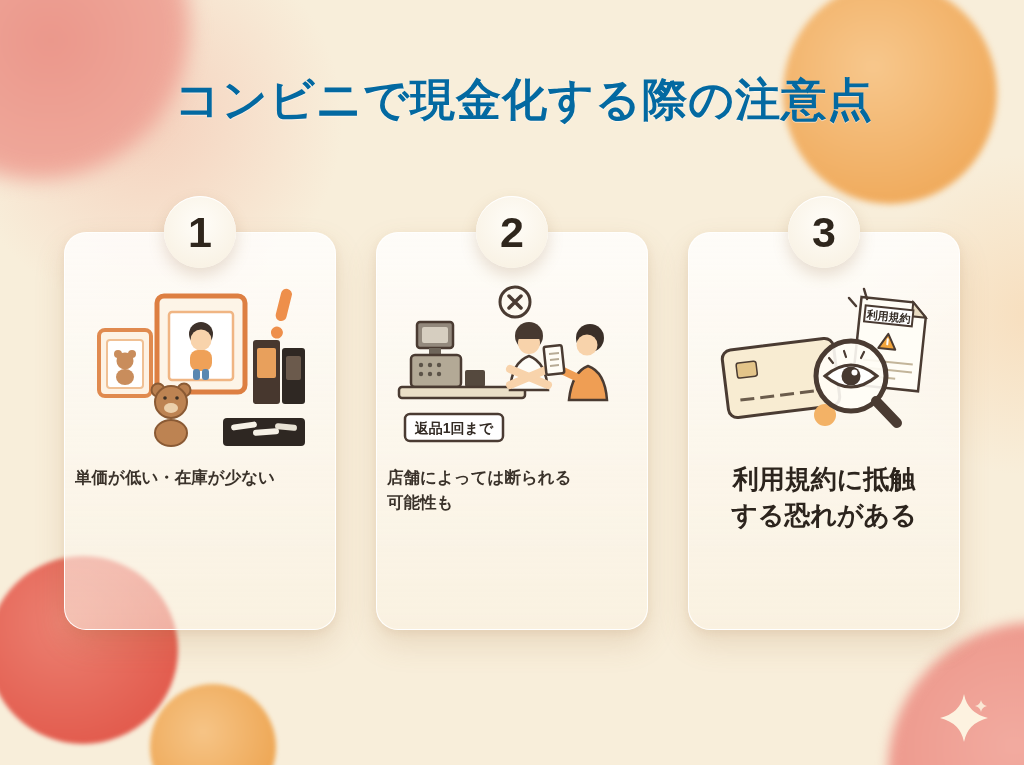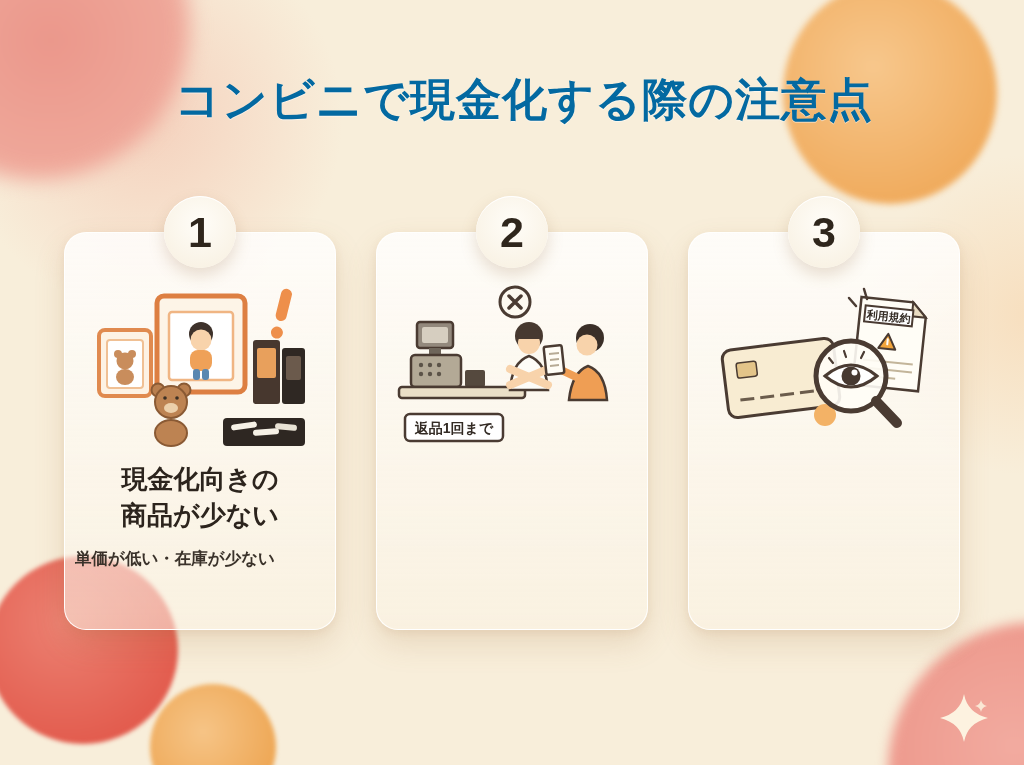--- a/index.html
+++ b/index.html
@@ -137,22 +137,20 @@
         <rect x="172" y="66" width="19" height="30" rx="2" fill="#e8a05c"></rect>
         <rect x="197" y="66" width="23" height="56" rx="3" fill="#2f2823"></rect>
         <rect x="201" y="74" width="15" height="24" rx="2" fill="#6b5a4c"></rect>
 
         <rect x="138" y="136" width="82" height="28" rx="4" fill="#2e2722"></rect>
         <rect x="146" y="141" width="26" height="6" rx="3" fill="#f6f1e6" transform="rotate(-8 159 144)"></rect>
         <rect x="168" y="147" width="26" height="6" rx="3" fill="#f6f1e6" transform="rotate(-4 181 150)"></rect>
         <rect x="190" y="142" width="22" height="6" rx="3" fill="#e8e2d4" transform="rotate(6 201 145)"></rect>
       </svg>
     </div>
-    <div class="card-heading">現金化向きの
-商品が少ない</div>
     <div class="card-subtext">単価が低い・在庫が少ない</div>
   </div>
 
   <div class="card">
     <div class="badge">2</div>
     <div class="illustration">
       <svg width="230" height="170" viewBox="0 0 230 170">
 
         <circle cx="118" cy="20" r="15" fill="#fdf9f0" stroke="#4a3b32" stroke-width="3"></circle>
         <path d="M112 14 L124 26 M124 14 L112 26" stroke="#4a3b32" stroke-width="3.5" stroke-linecap="round"></path>
@@ -182,20 +180,22 @@
         <circle cx="190" cy="63" r="10.5" fill="#f8d3ab"></circle>
         <path d="M172 118 q3 -28 19 -34 q17 6 19 34 z" fill="#ef9e54" stroke="#4a3b32" stroke-width="2.5"></path>
         <path d="M179 95 L162 87" stroke="#ef9e54" stroke-width="8" stroke-linecap="round"></path>
         <rect x="148" y="64" width="18" height="28" rx="2" fill="#fffdf6" stroke="#4a3b32" stroke-width="2.5" transform="rotate(-6 157 78)"></rect>
         <path d="M152 72 l10 -1 M153 78 l9 -1 M153 84 l9 -1" stroke="#b7ab95" stroke-width="1.8"></path>
 
         <rect x="8" y="132" width="98" height="27" rx="5" fill="#ffffff" stroke="#4a3b32" stroke-width="2.5"></rect>
         <text x="57" y="151" text-anchor="middle" font-size="14" font-weight="bold" fill="#332b24">返品1回まで</text>
       </svg>
     </div>
+    <div class="card-subtext">店舗によっては断られる
+可能性も</div>
   </div>
 
   <div class="card">
     <div class="badge">3</div>
     <div class="illustration">
       <svg width="230" height="170" viewBox="0 0 230 170">
 
         <g transform="rotate(6 180 60)">
           <path d="M148 18 h52 l14 14 v74 h-66 z" fill="#fffdf6" stroke="#4a3b32" stroke-width="2.5"></path>
           <path d="M200 18 l14 14 h-14 z" fill="#e9dcc2" stroke="#4a3b32" stroke-width="2"></path>
@@ -218,15 +218,17 @@
         <g>
           <circle cx="142" cy="94" r="35" fill="rgba(255,253,246,0.9)" stroke="#4a3b32" stroke-width="5"></circle>
           <path d="M167 119 L188 141" stroke="#4a3b32" stroke-width="10" stroke-linecap="round"></path>
           <path d="M116 94 Q142 72 168 94 Q142 116 116 94 Z" fill="#ffffff" stroke="#4a3b32" stroke-width="3"></path>
           <circle cx="142" cy="94" r="9.5" fill="#463931"></circle>
           <circle cx="145.5" cy="90.5" r="3" fill="#ffffff"></circle>
           <path d="M124 81 l-4 -5 M137 75 l-2 -6 M152 76 l3 -6" stroke="#4a3b32" stroke-width="2.2" stroke-linecap="round"></path>
         </g>
       </svg>
     </div>
+    <div class="card-heading">利用規約に抵触
+する恐れがある</div>
   </div>
 
 </div>
 
 </body></html>

